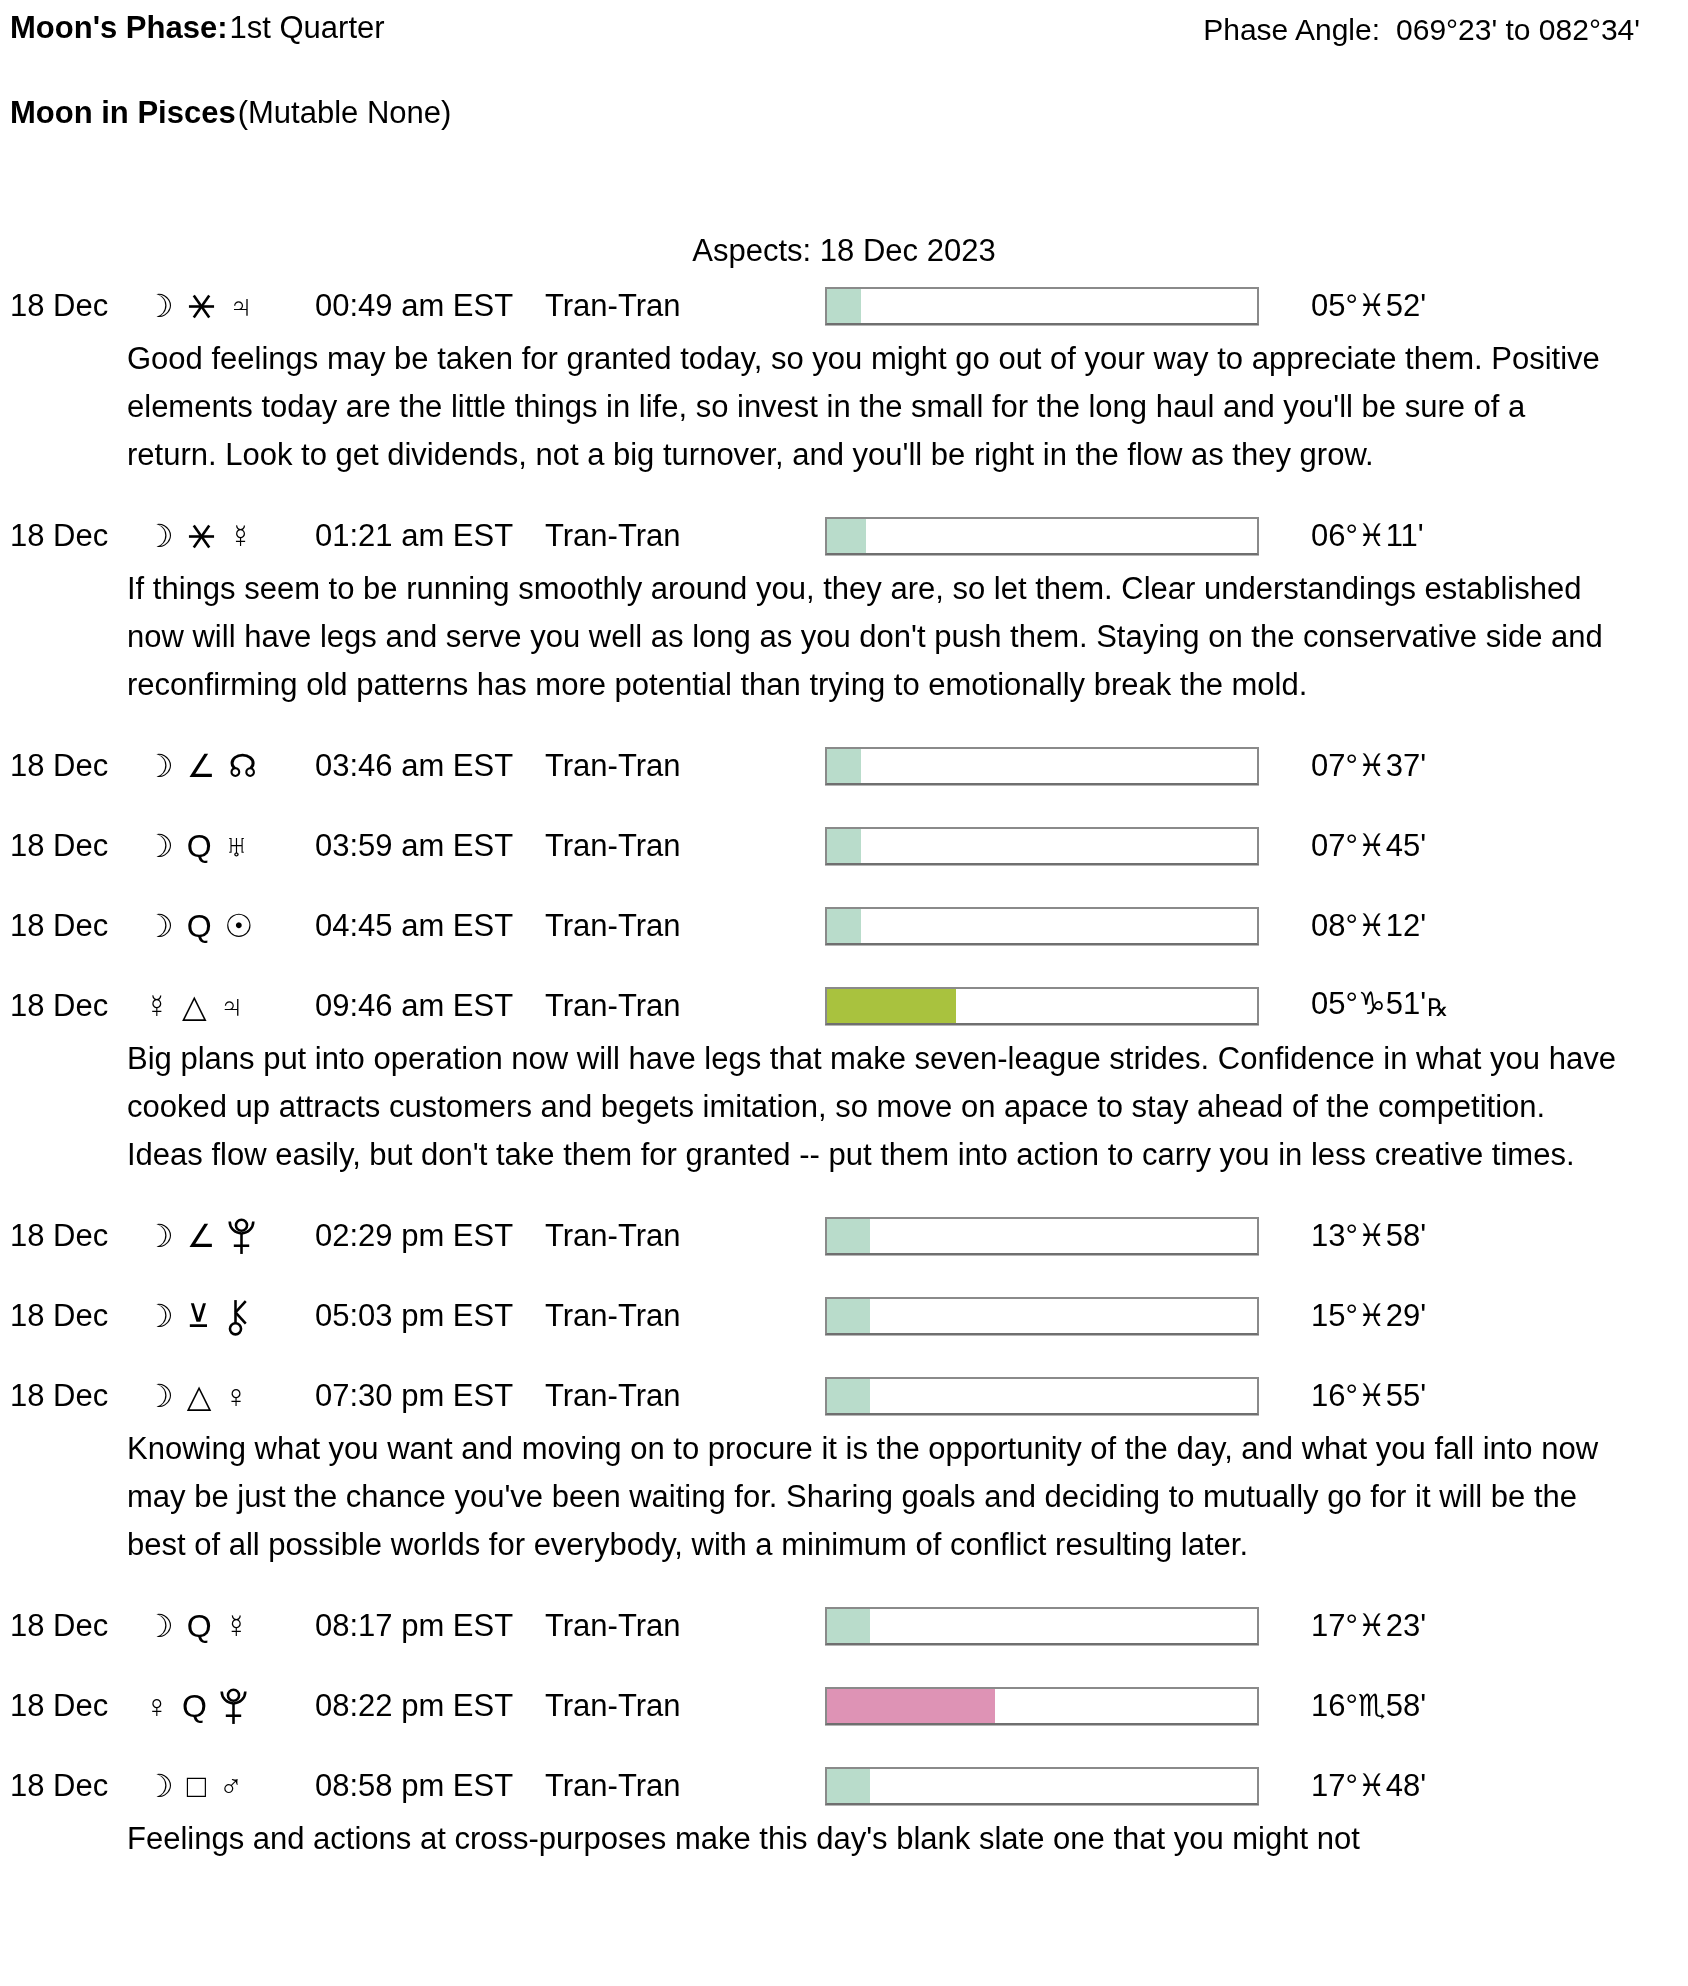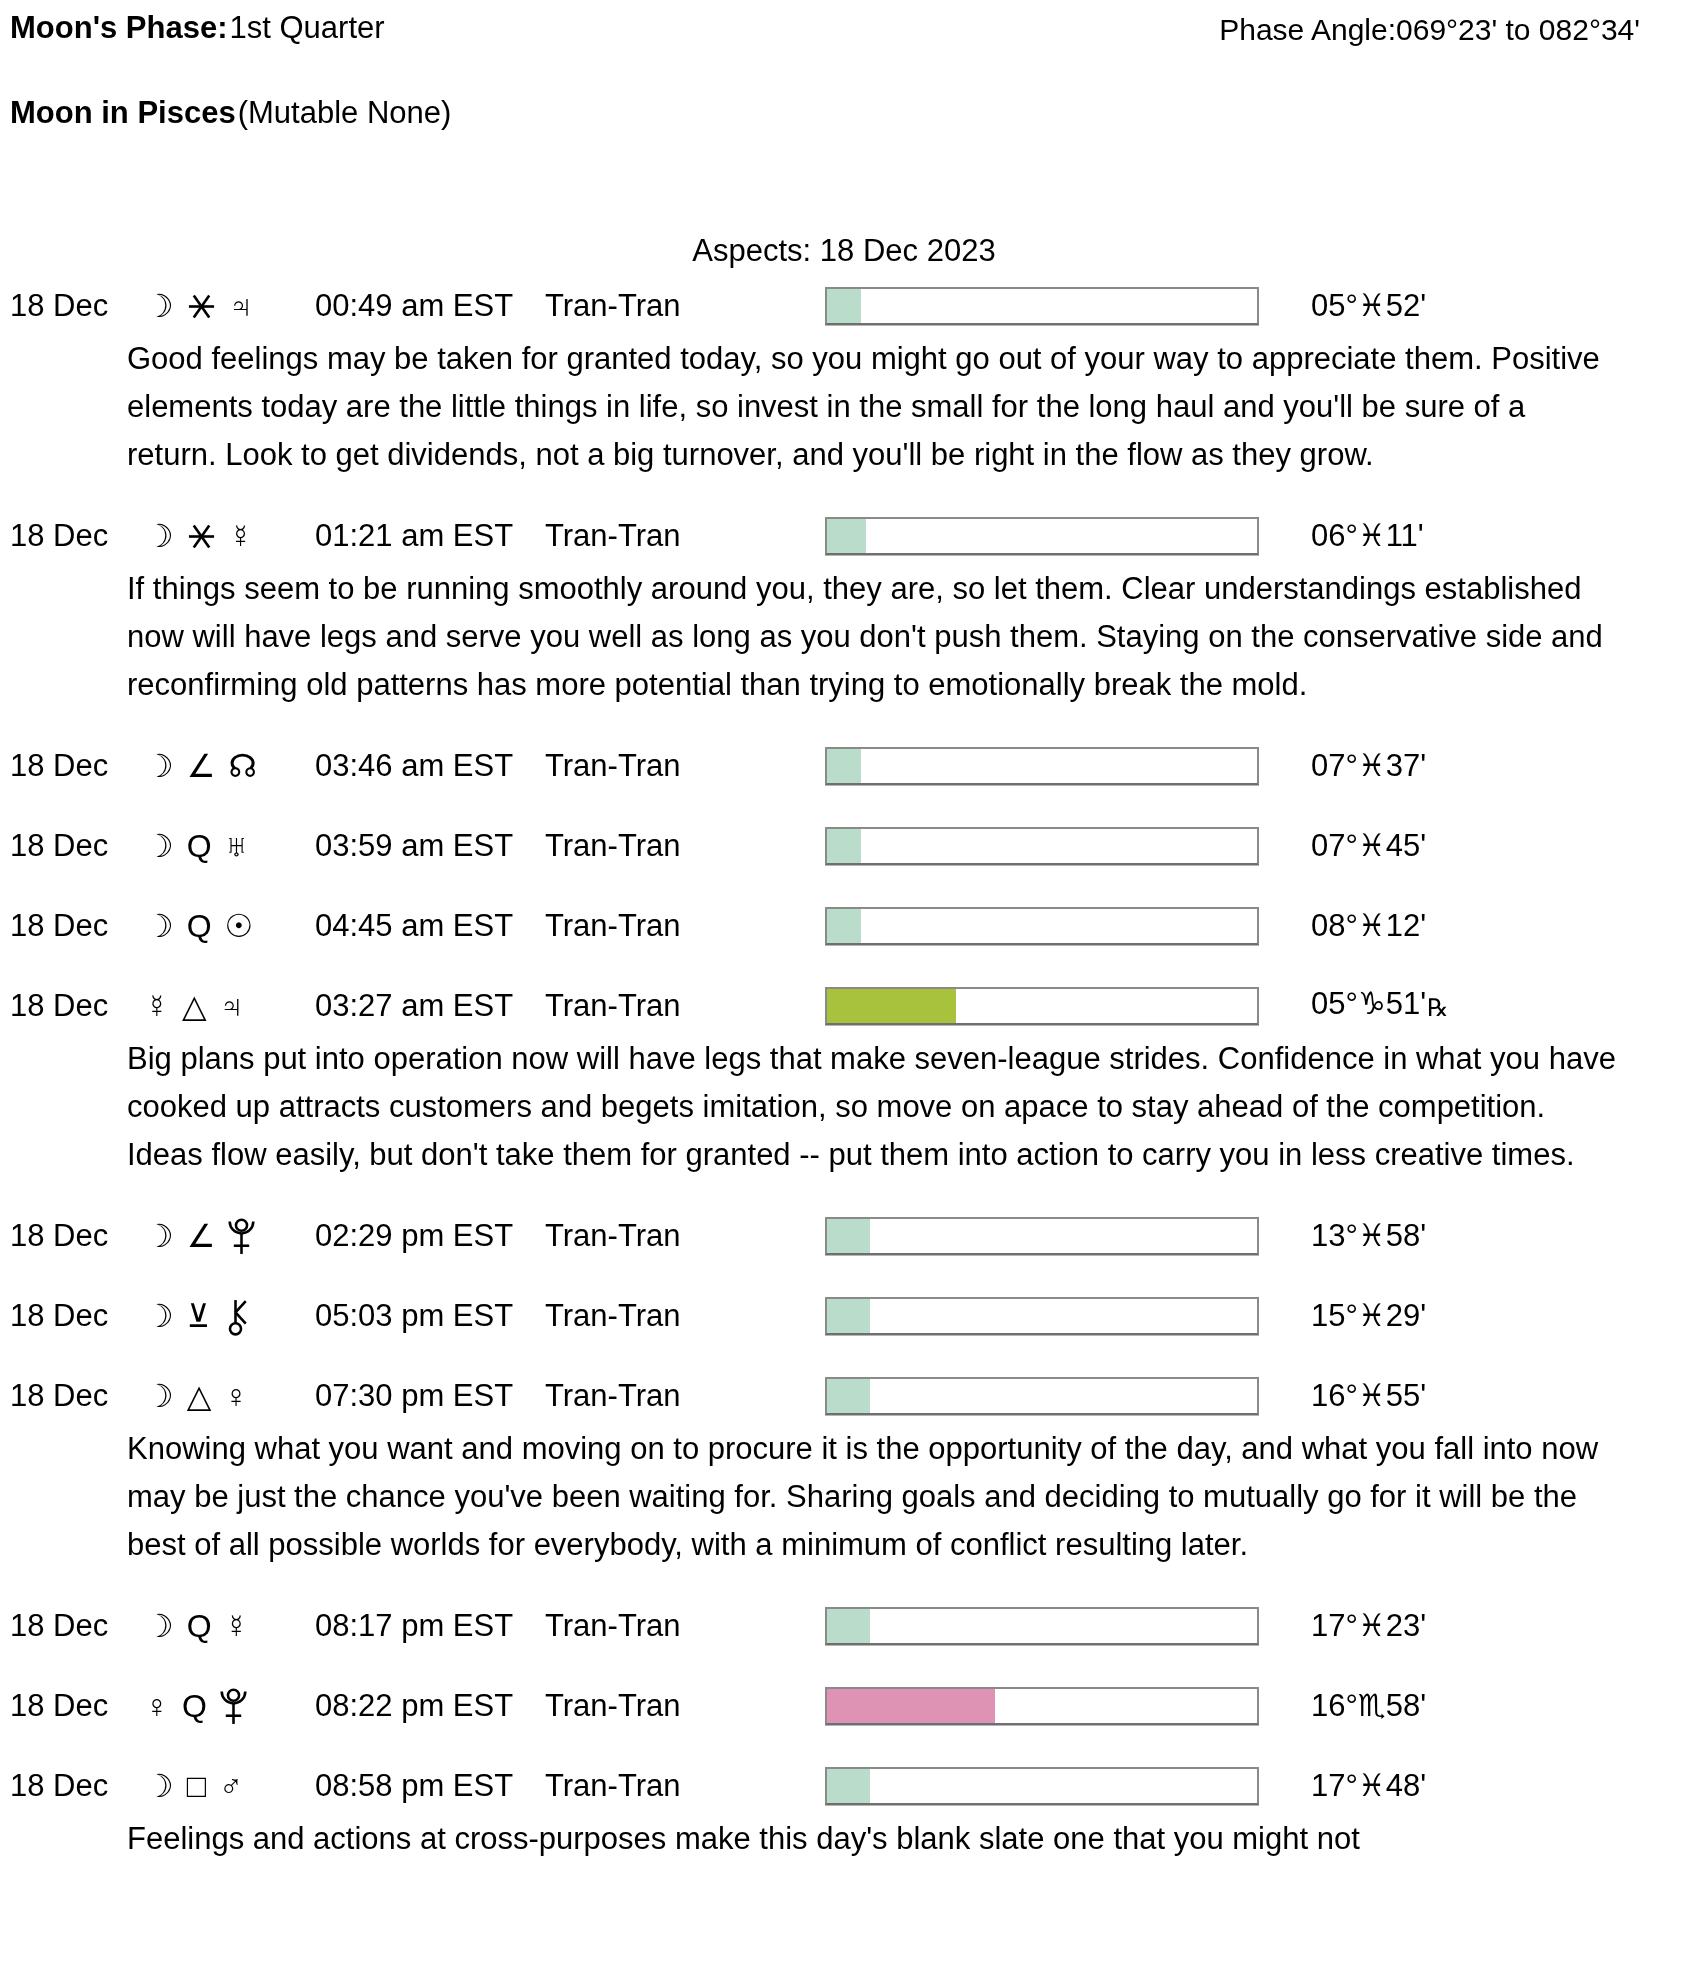--- a/index.html
+++ b/index.html
@@ -8,21 +8,21 @@
     font-family:"Liberation Sans","DejaVu Sans",sans-serif;
     font-size:31px;line-height:40px;position:relative;
   }
   .page{padding:8px 10px 0 10px;position:relative;}
   b,.bold{font-weight:bold;}
   .meta-line{white-space:nowrap;}
   .meta-line .val{margin-left:2px;font-weight:normal;}
   #moon-sign-line{margin-top:45px;}
   #voc-line{margin-top:42px;}
   .phase-angle{position:absolute;top:10px;right:48px;font-size:30px;}
-  .phase-angle .val{}
+  .phase-angle .val{margin-left:16px;}
   .aspects-title{margin-top:98px;text-align:center;font-weight:normal;}
   .aspect-row{display:flex;align-items:center;height:46px;margin-top:34px;}
   .aspect-row:first-child{margin-top:12px;}
   .col-date{width:135px;flex:none;}
   .col-sym{width:160px;flex:none;display:flex;align-items:center;gap:13px;font-size:32px;}
   .col-sym svg{display:block;}
   .col-time{width:230px;flex:none;padding-left:10px;}
   .col-type{width:280px;flex:none;}
   .orb-bar{width:430px;height:34px;flex:none;background:#fff;border:2px solid #8a8a8a;border-bottom-color:#6f6f6f;box-shadow:0 1px 0 #b5b5b5;}
   .orb-fill{height:100%;}
@@ -139,21 +139,21 @@
         </div>
         <div class="col-deg">08°♓12'</div>
       </div>
       <div class="aspect-row">
         <div class="col-date">18 Dec</div>
         <div class="col-sym">
           <span>☿</span>
           <span>△</span>
           <span>♃</span>
         </div>
-        <div class="col-time">03:27 am EST</div>
+        <div class="col-time">09:46 am EST</div>
         <div class="col-type">Tran-Tran</div>
         <div class="orb-bar">
           <div class="orb-fill" style="width: 30%; background: rgb(169, 194, 62);"></div>
         </div>
         <div class="col-deg">05°♑51'<span class="retro">℞</span></div>
       </div>
       <div class="desc">Big plans put into operation now will have legs that make seven-league strides. Confidence in what you have cooked up attracts customers and begets imitation, so move on apace to stay ahead of the competition. Ideas flow easily, but don't take them for granted -- put them into action to carry you in less creative times.</div>
       <div class="aspect-row">
         <div class="col-date">18 Dec</div>
         <div class="col-sym">

